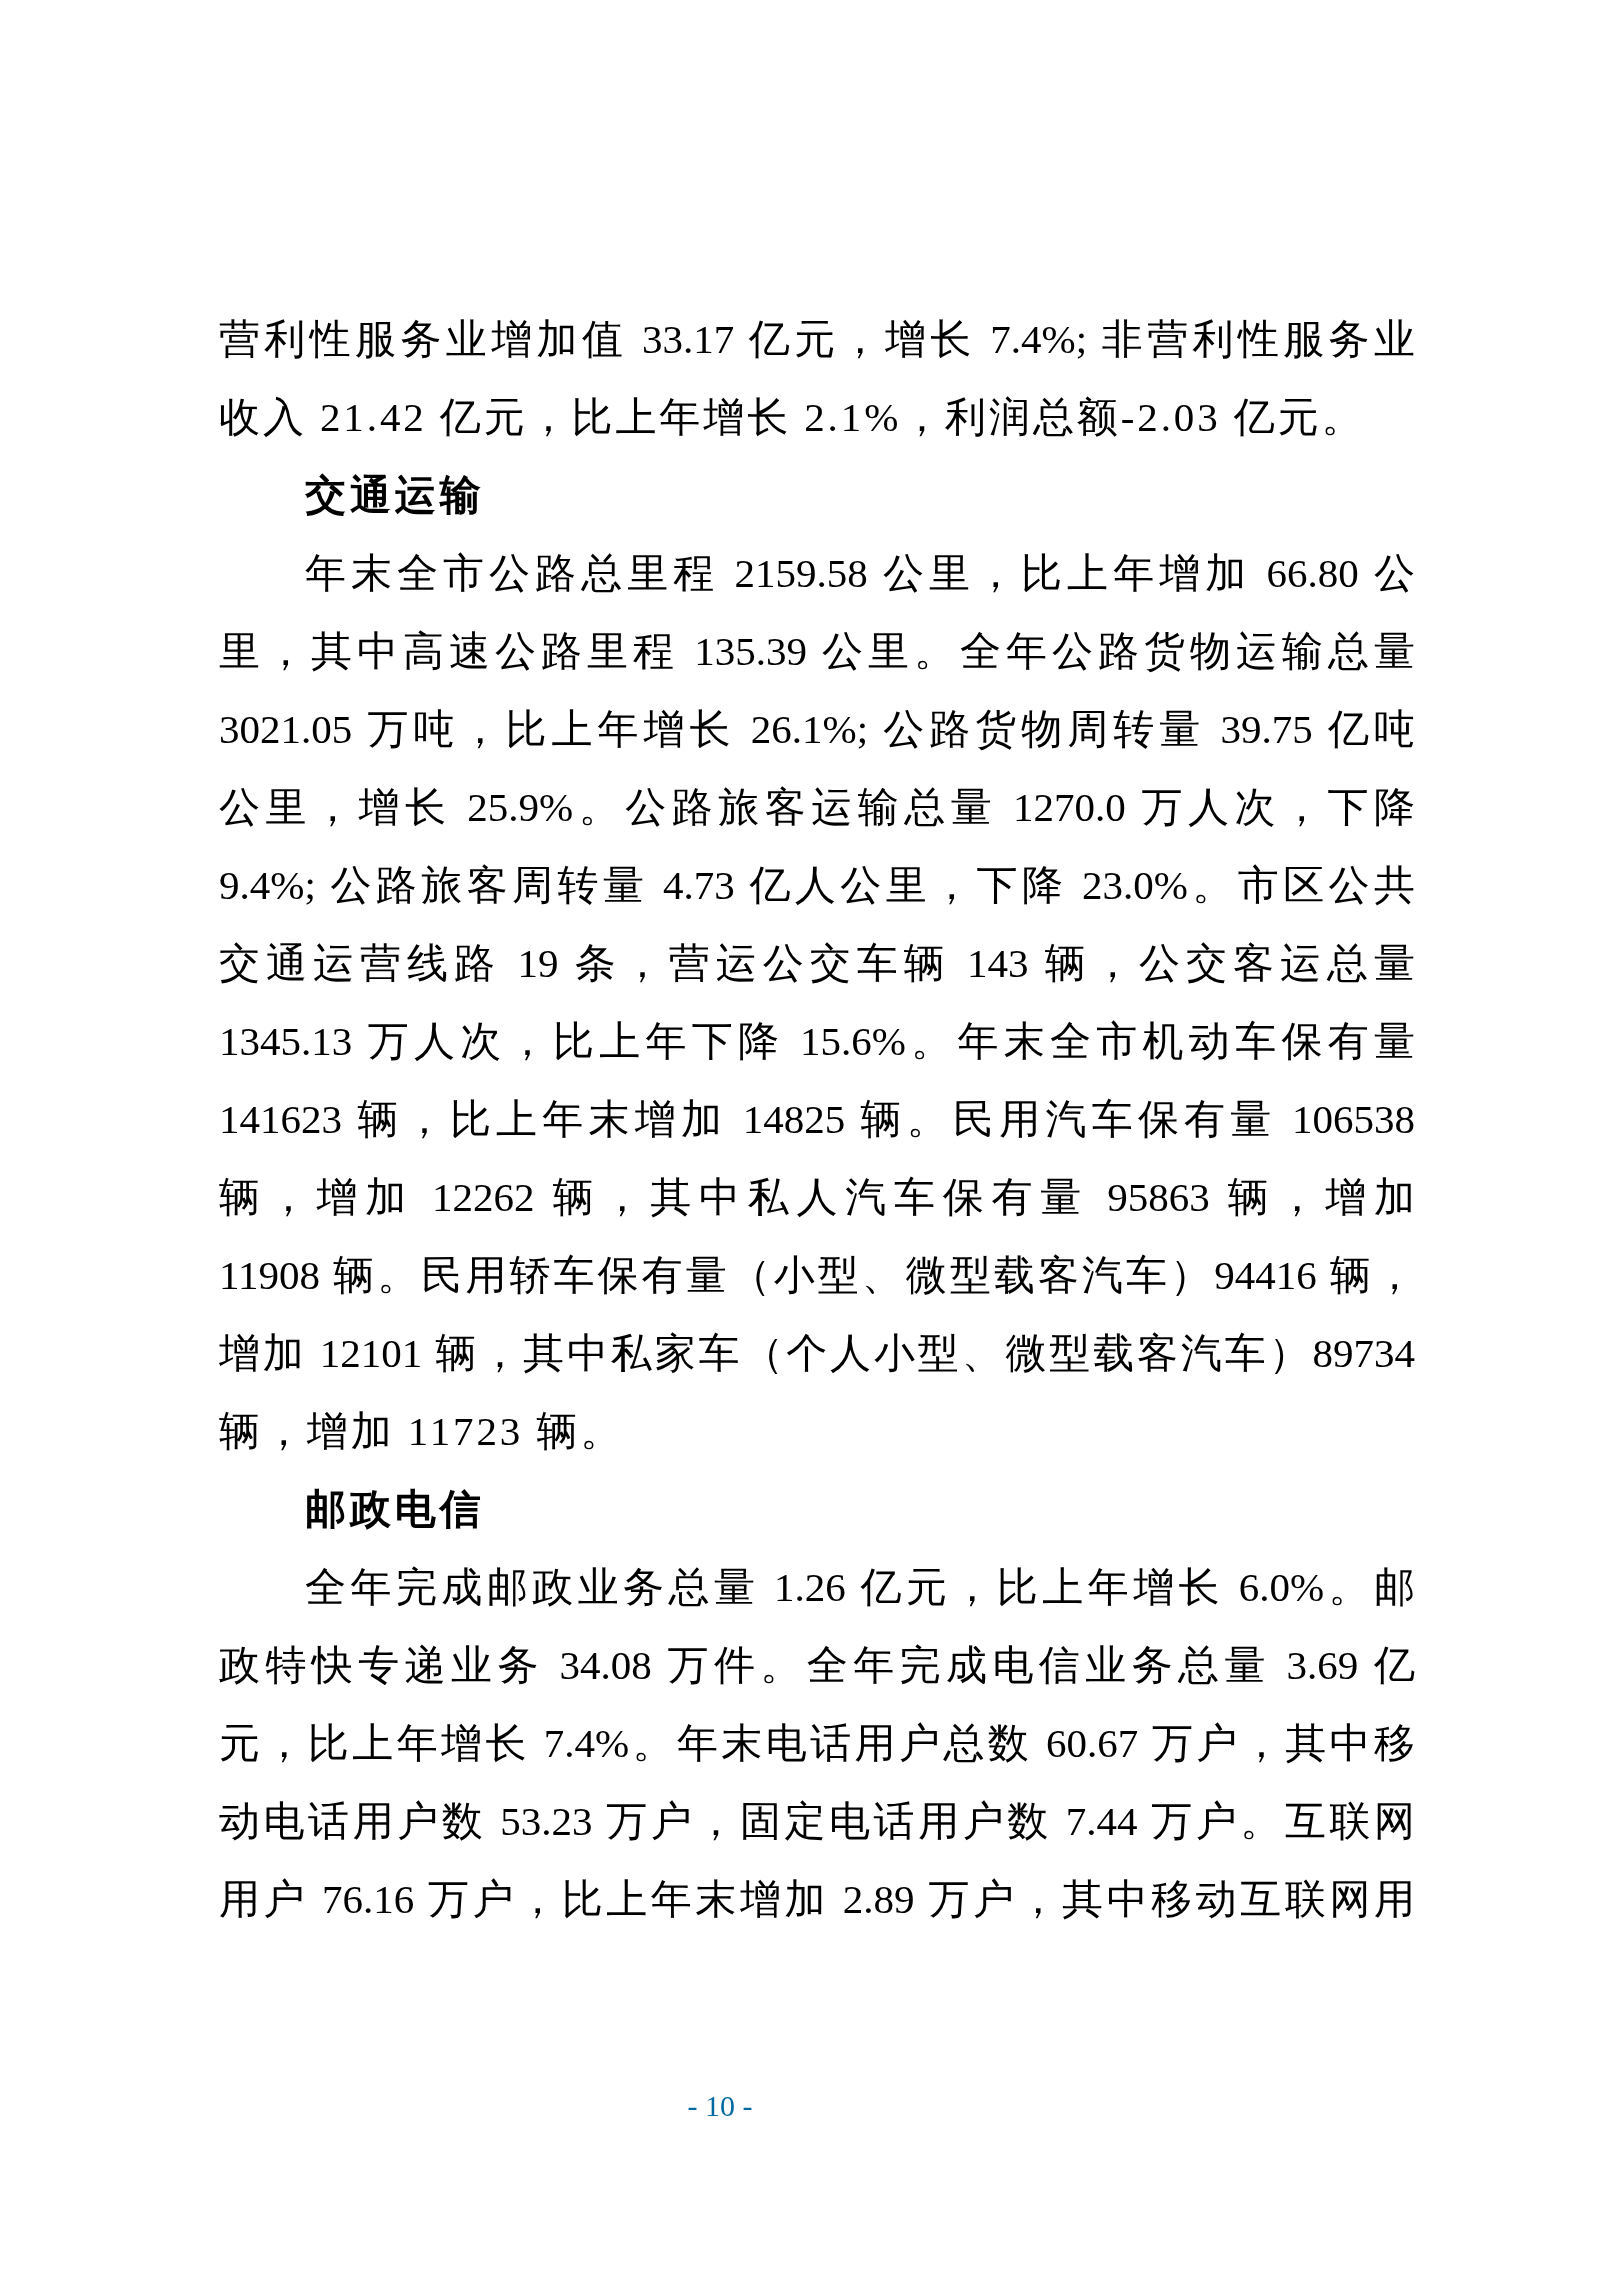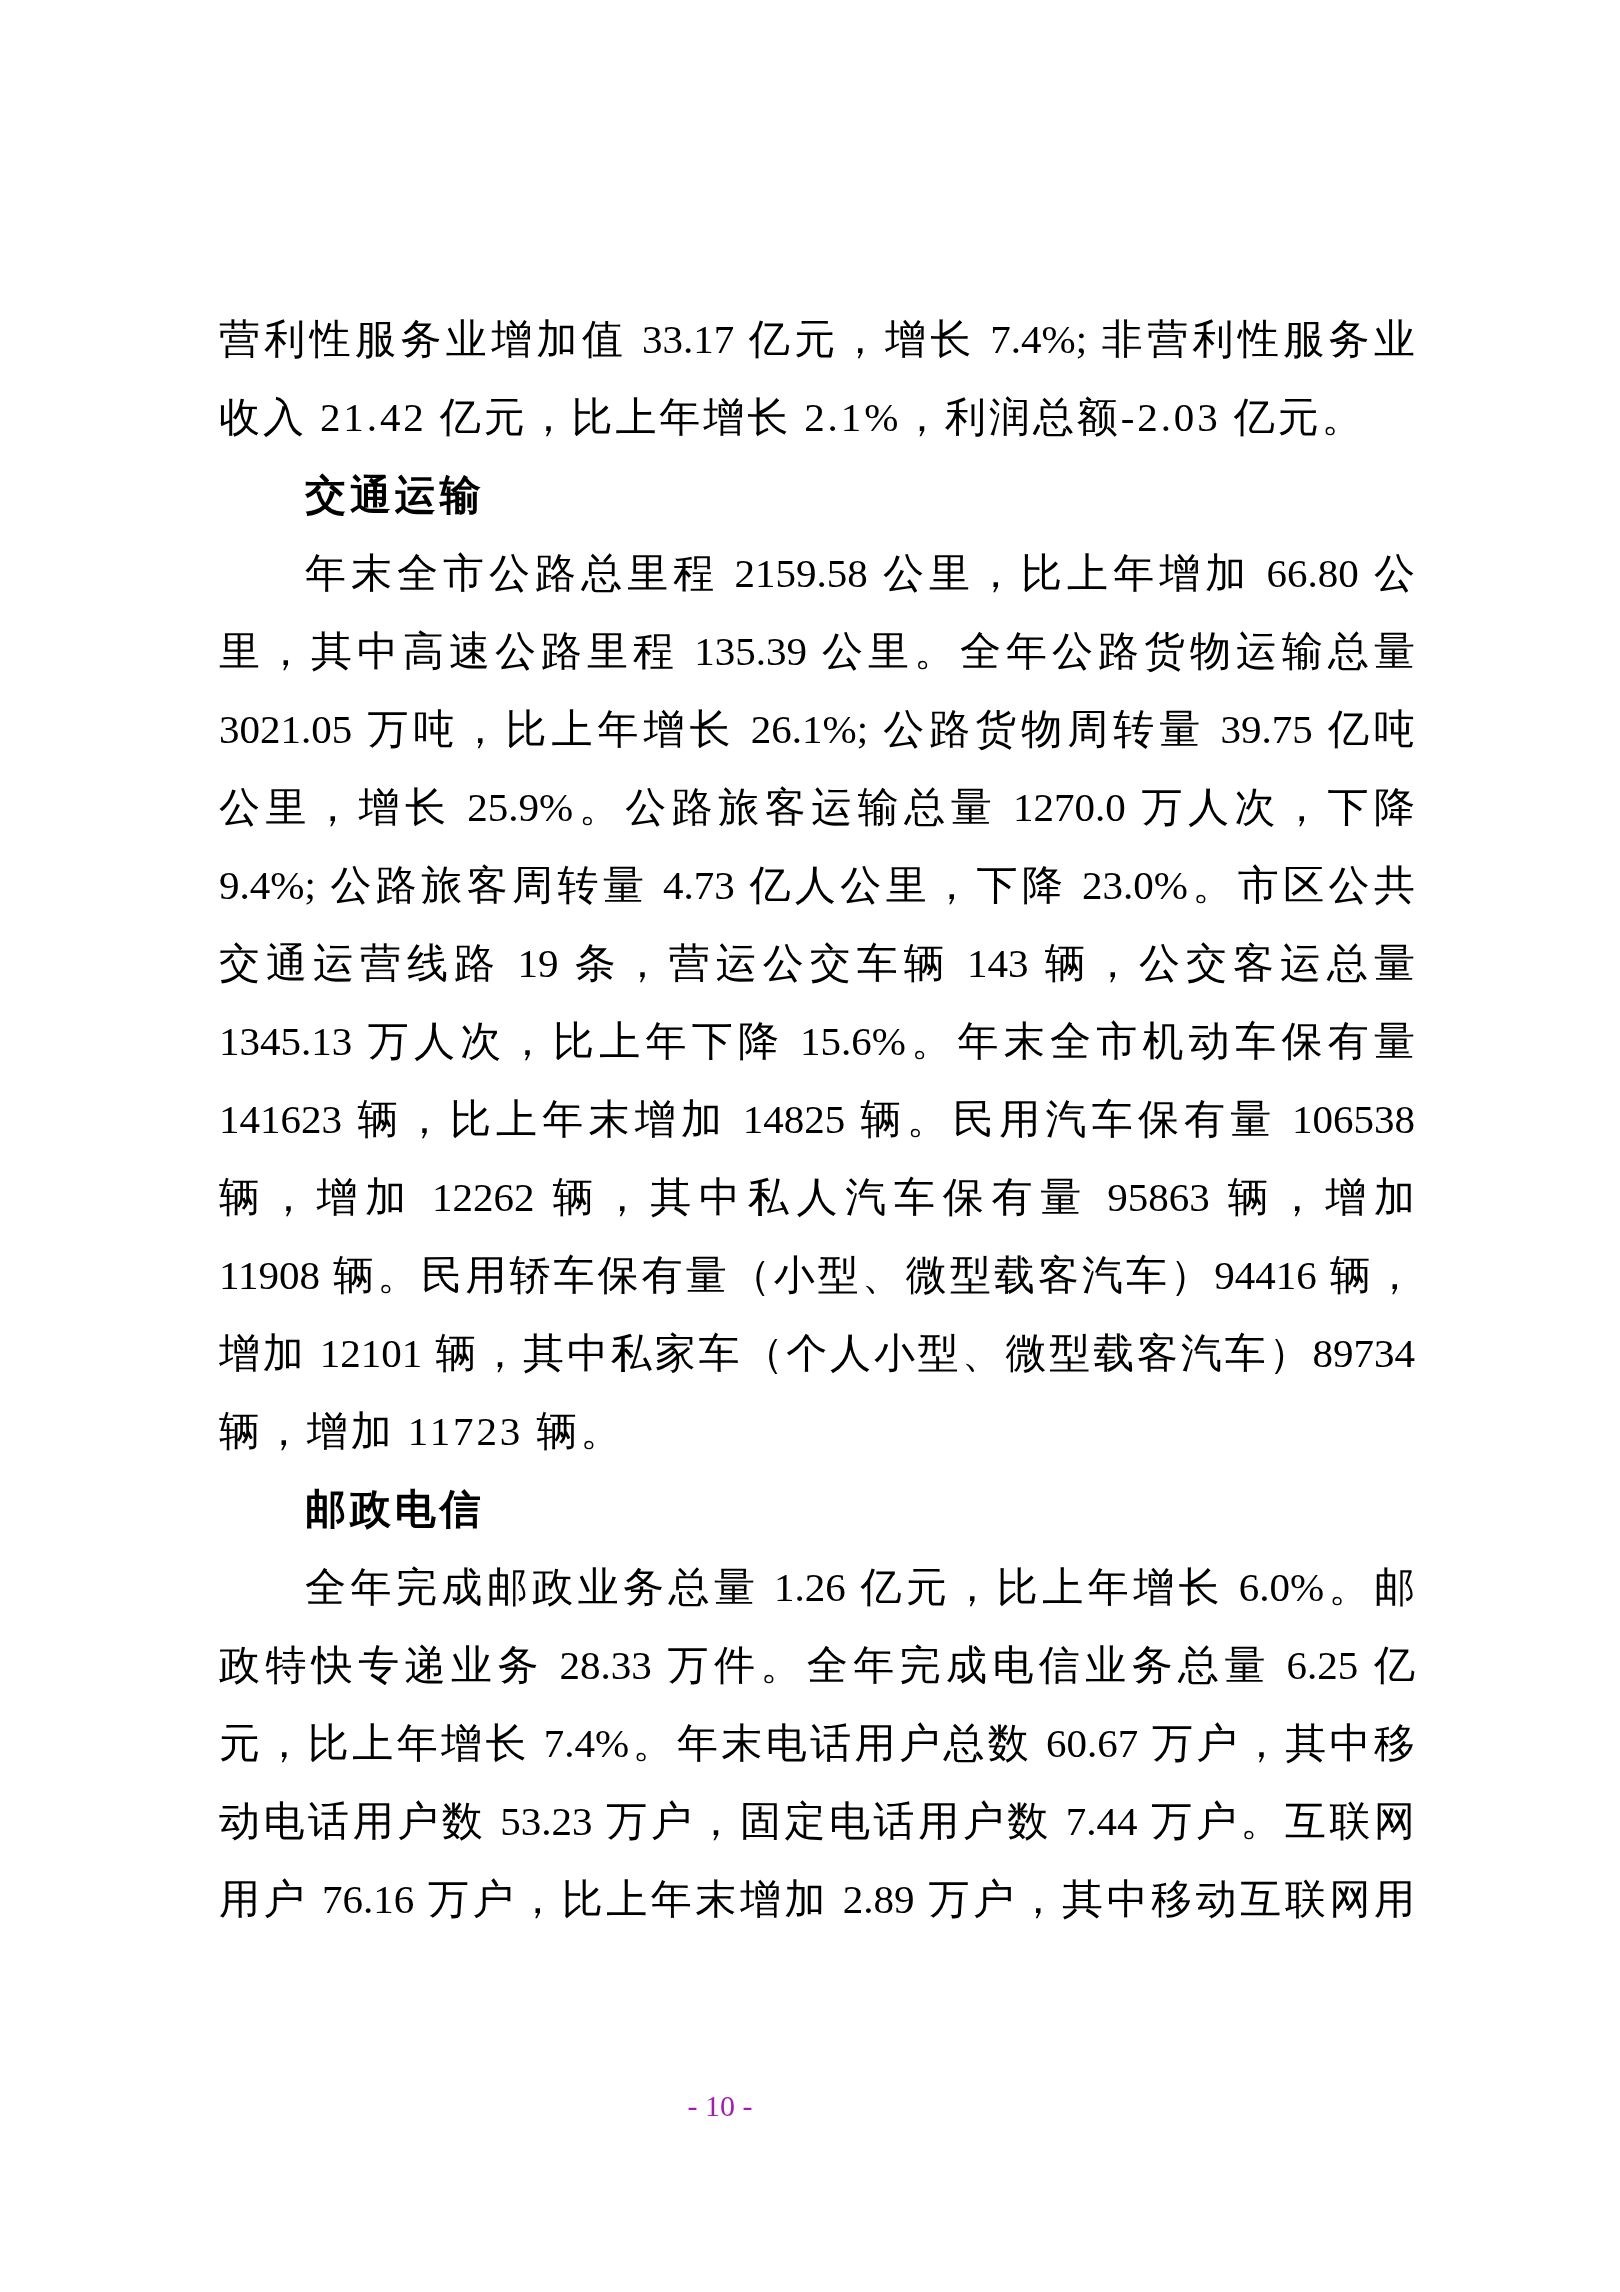--- a/index.html
+++ b/index.html
@@ -47,21 +47,21 @@
     text-indent: 86px;
   }
   .footer {
     position: absolute;
     top: 2086px;
     left: 0;
     width: 100%;
     text-align: center;
     font-size: 30px;
     line-height: 39px;
-    color: #a21caf;
+    color: #0369a1;
   }
 </style>
 </head>
 <body>
 
 <div class="page">
   <div class="body-block">
       <div class="line">营利性服务业增加值 33.17 亿元，增长 7.4%; 非营利性服务业</div>
       <div class="line end">收入 21.42 亿元，比上年增长 2.1%，利润总额-2.03 亿元。</div>
       <div class="line heading">交通运输</div>
@@ -72,20 +72,20 @@
       <div class="line">9.4%; 公路旅客周转量 4.73 亿人公里，下降 23.0%。市区公共</div>
       <div class="line">交通运营线路 19 条，营运公交车辆 143 辆，公交客运总量</div>
       <div class="line">1345.13 万人次，比上年下降 15.6%。年末全市机动车保有量</div>
       <div class="line">141623 辆，比上年末增加 14825 辆。民用汽车保有量 106538</div>
       <div class="line">辆，增加 12262 辆，其中私人汽车保有量 95863 辆，增加</div>
       <div class="line">11908 辆。民用轿车保有量（小型、微型载客汽车）94416 辆，</div>
       <div class="line">增加 12101 辆，其中私家车（个人小型、微型载客汽车）89734</div>
       <div class="line end">辆，增加 11723 辆。</div>
       <div class="line heading">邮政电信</div>
       <div class="line indent">全年完成邮政业务总量 1.26 亿元，比上年增长 6.0%。邮</div>
-      <div class="line">政特快专递业务 28.33 万件。全年完成电信业务总量 6.25 亿</div>
+      <div class="line">政特快专递业务 34.08 万件。全年完成电信业务总量 3.69 亿</div>
       <div class="line">元，比上年增长 7.4%。年末电话用户总数 60.67 万户，其中移</div>
       <div class="line">动电话用户数 53.23 万户，固定电话用户数 7.44 万户。互联网</div>
       <div class="line">用户 76.16 万户，比上年末增加 2.89 万户，其中移动互联网用</div>
     </div>
   <div class="footer">- 10 -</div>
 </div>
 
 
 </body></html>

